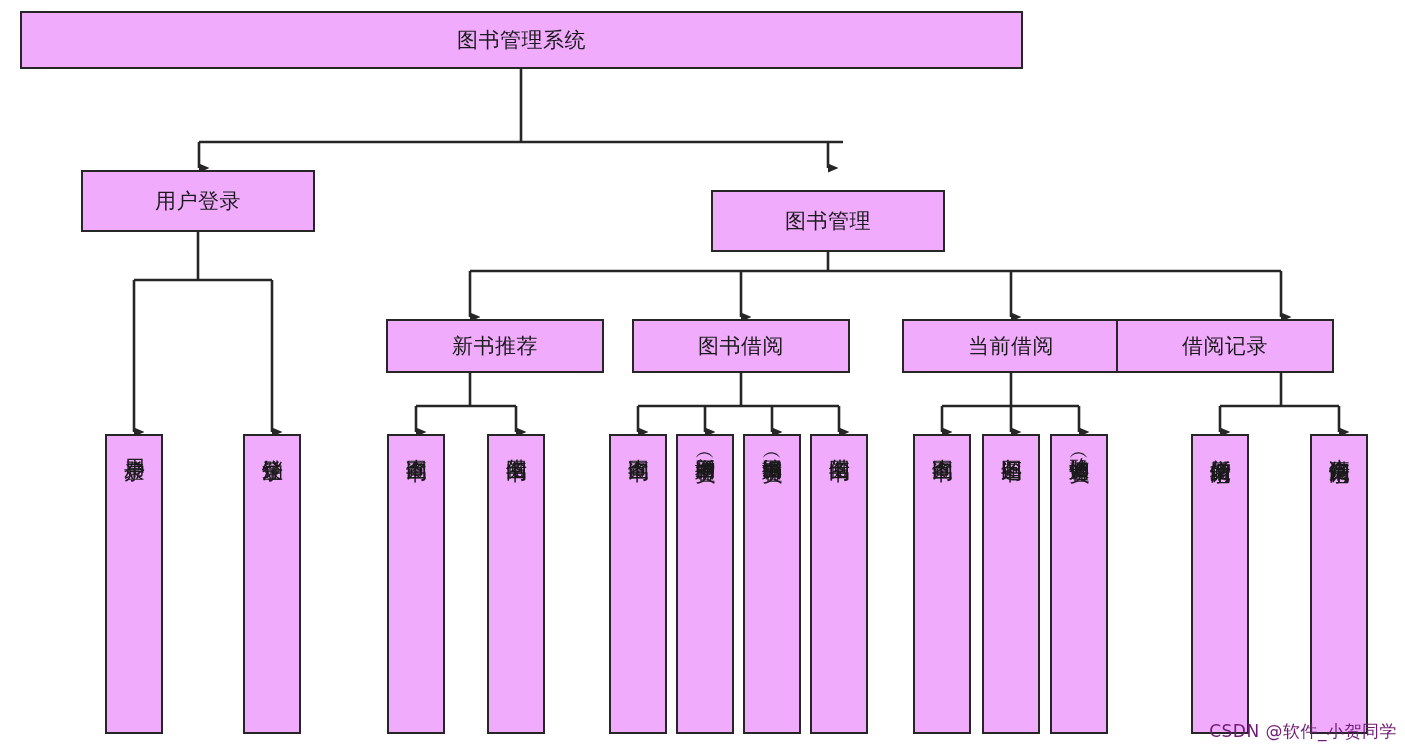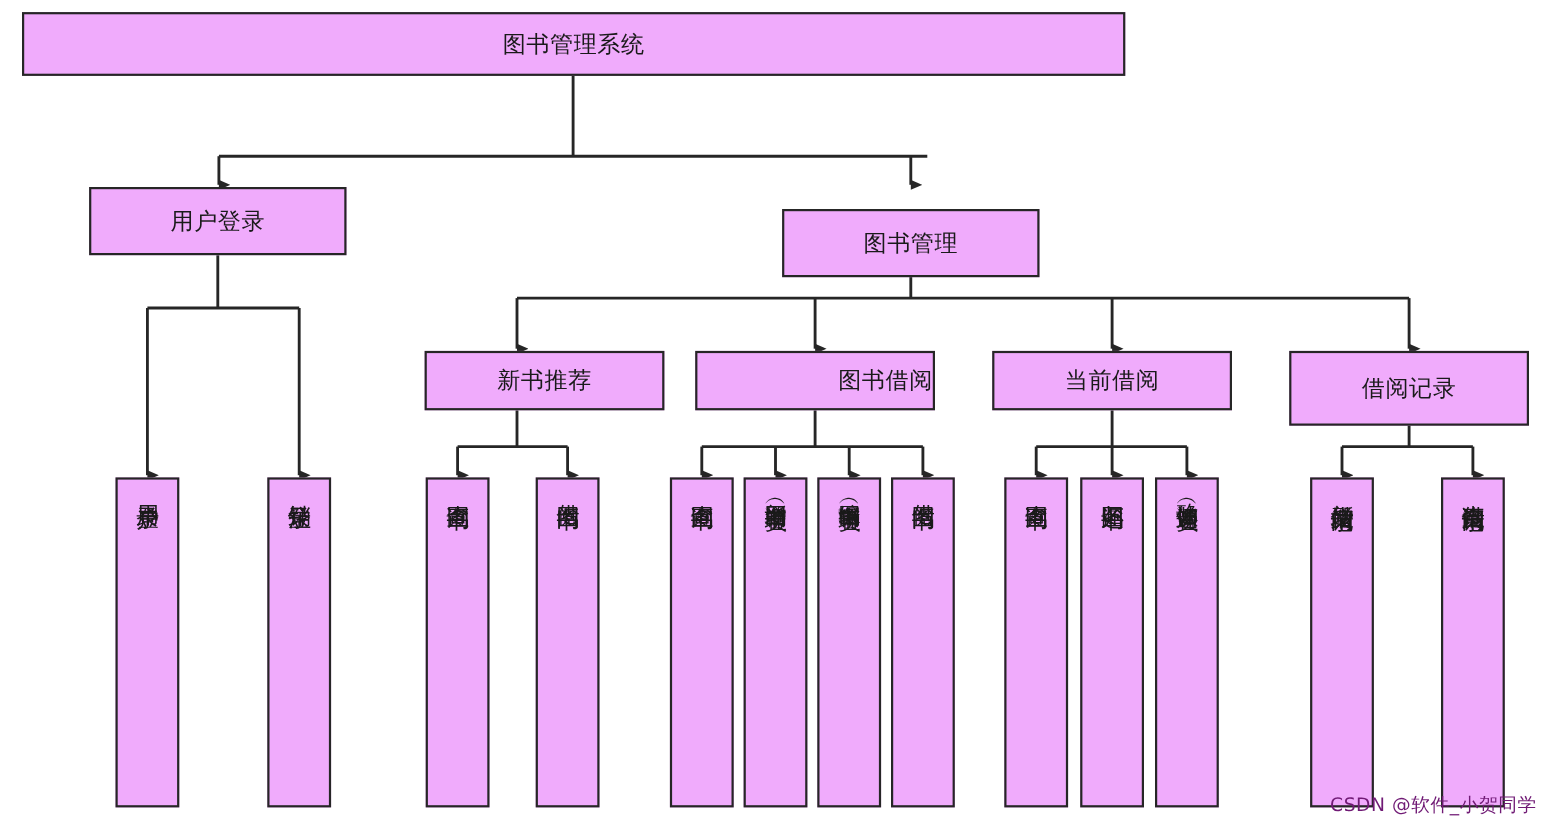--- a/index.html
+++ b/index.html
@@ -136,27 +136,27 @@
   <div class="node horizontal" style="left:81px; top:170px; width:234px; height:62px;">
     <span class="node-label">用户登录</span>
   </div>
   <div class="node horizontal" style="left:711px; top:170px; width:234px; height:62px;margin-top:20px;">
     <span class="node-label">图书管理</span>
   </div>
 
   <div class="node horizontal" style="left:361px; top:319px; width:218px; height:54px;margin-left:25px;">
     <span class="node-label">新书推荐</span>
   </div>
-  <div class="node horizontal" style="left:632px; top:319px; width:218px; height:54px;justify-content:flex-end;">
+  <div class="node horizontal" style="left:632px; top:319px; width:218px; height:54px;">
     <span class="node-label">图书借阅</span>
   </div>
   <div class="node horizontal" style="left:902px; top:319px; width:218px; height:54px;">
     <span class="node-label">当前借阅</span>
   </div>
-  <div class="node horizontal" style="left:1172px; top:319px; width:218px; height:68px;">
+  <div class="node horizontal" style="left:1116px; top:319px; width:218px; height:54px;">
     <span class="node-label">借阅记录</span>
   </div>
 
   <div class="node vertical" style="left:105px; top:434px; width:58px; height:300px;">
     <span class="node-label">用户登录</span>
   </div>
   <div class="node vertical" style="left:243px; top:434px; width:58px; height:300px;">
     <span class="node-label">注销登录</span>
   </div>
   <div class="node vertical" style="left:387px; top:434px; width:58px; height:300px;">

